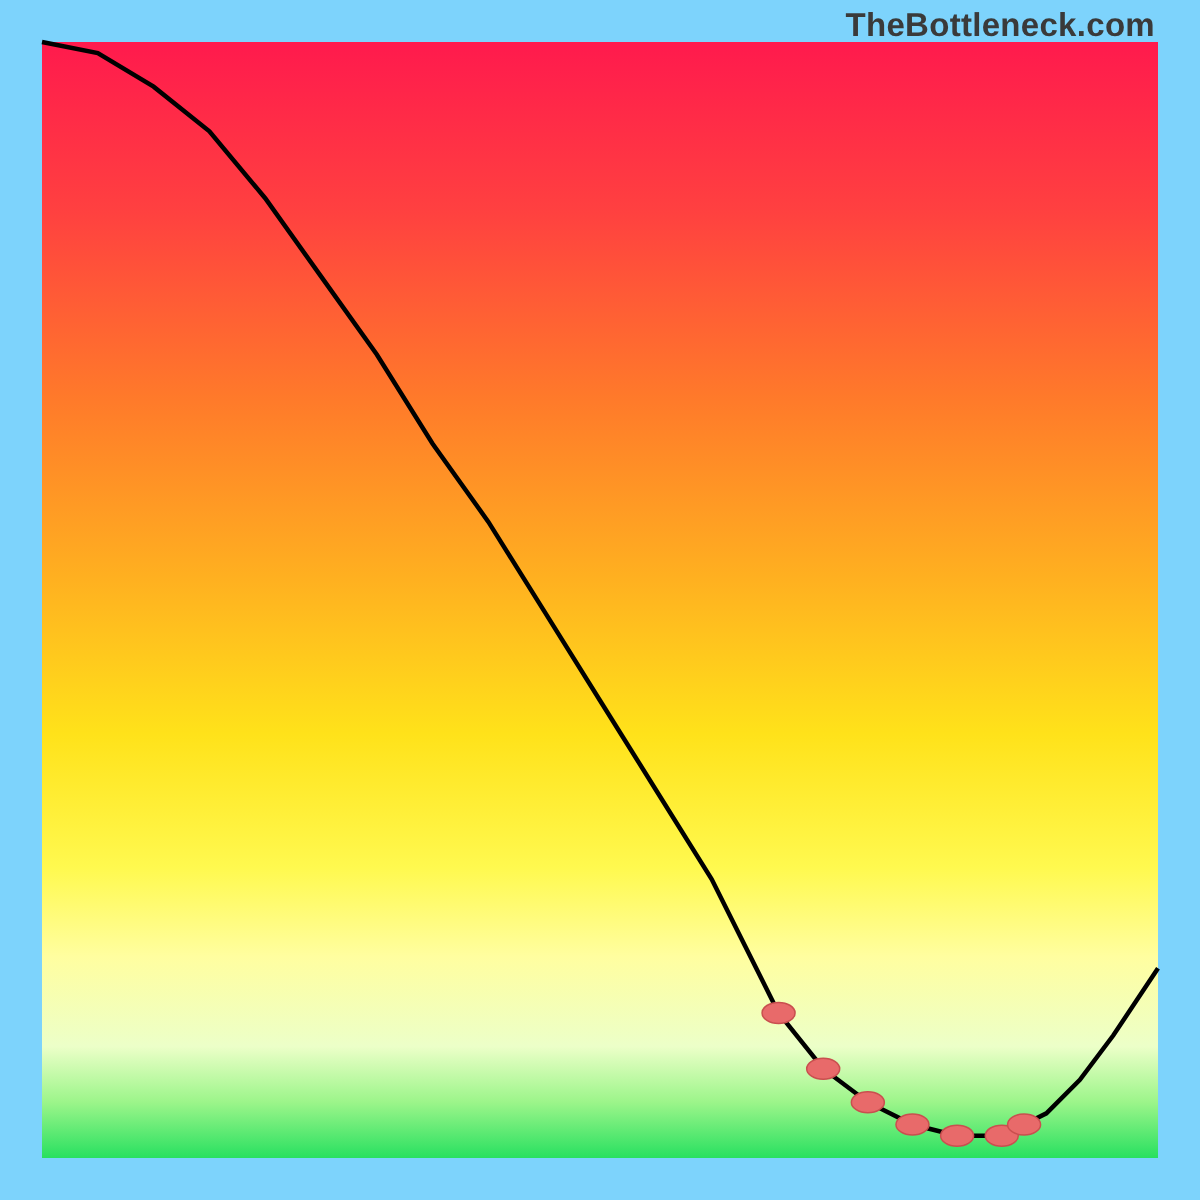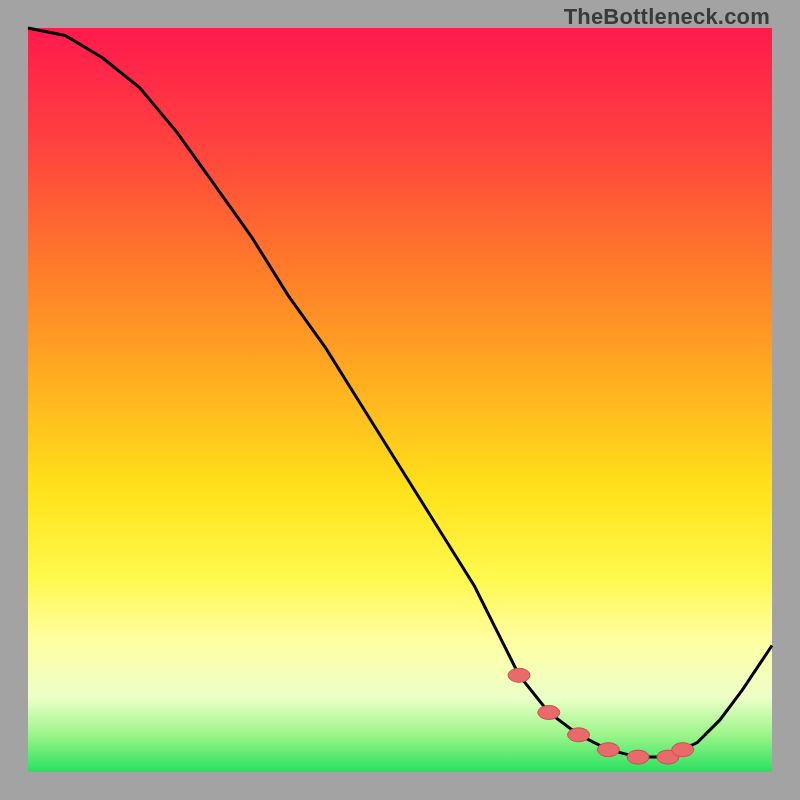--- a/index.html
+++ b/index.html
@@ -1,21 +1,21 @@
 <!DOCTYPE html>
 <html><head>
 <meta charset="utf-8">
 <style>
   * { margin: 0; padding: 0; box-sizing: border-box; }
   html, body { width: 800px; height: 800px; overflow: hidden; background: #000; }
   .frame {
     position: relative;
     width: 800px;
     height: 800px;
-    background: #a3a3a3;
+    background: #7dd3fc;
   }
   .plot {
     position: absolute;
     left: 28px;
     top: 28px;
     width: 744px;
     height: 744px;
     background: linear-gradient(to bottom,
       #ff1a4d 0%,
       #ff4040 15%,

